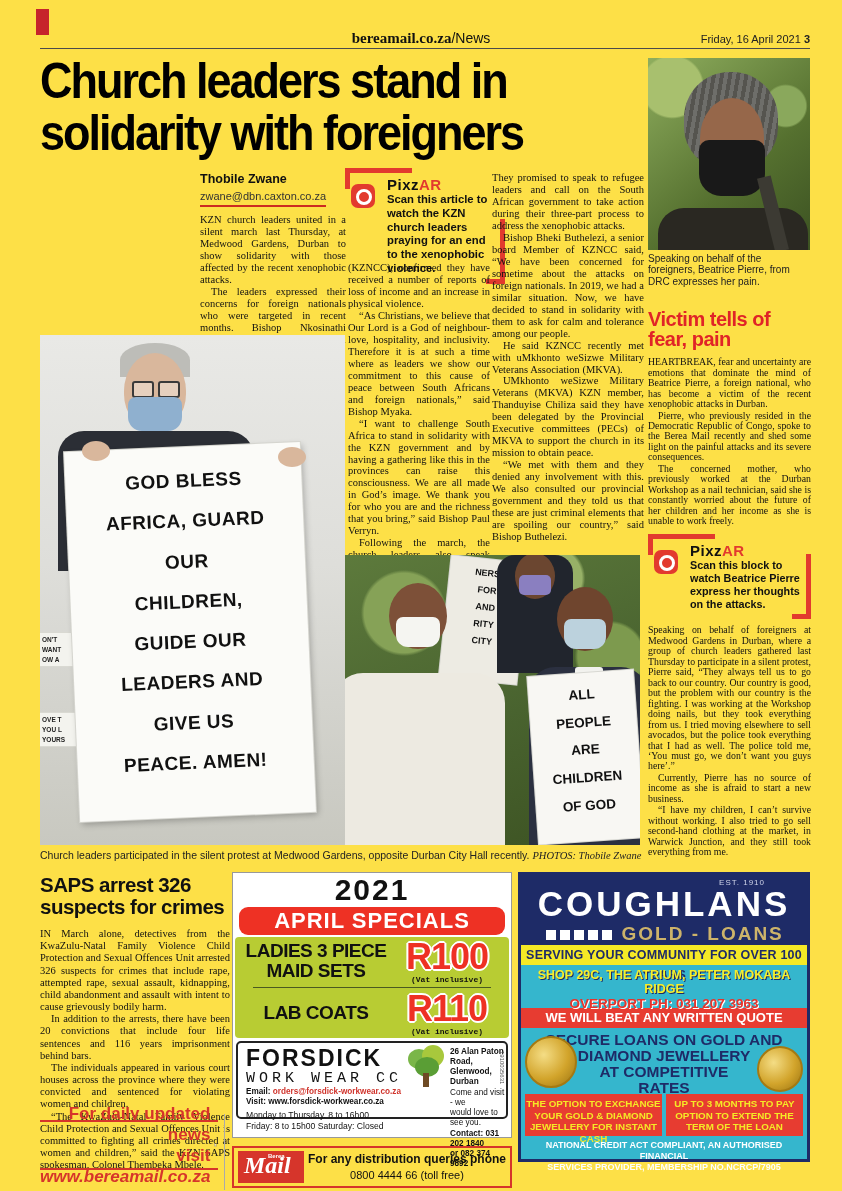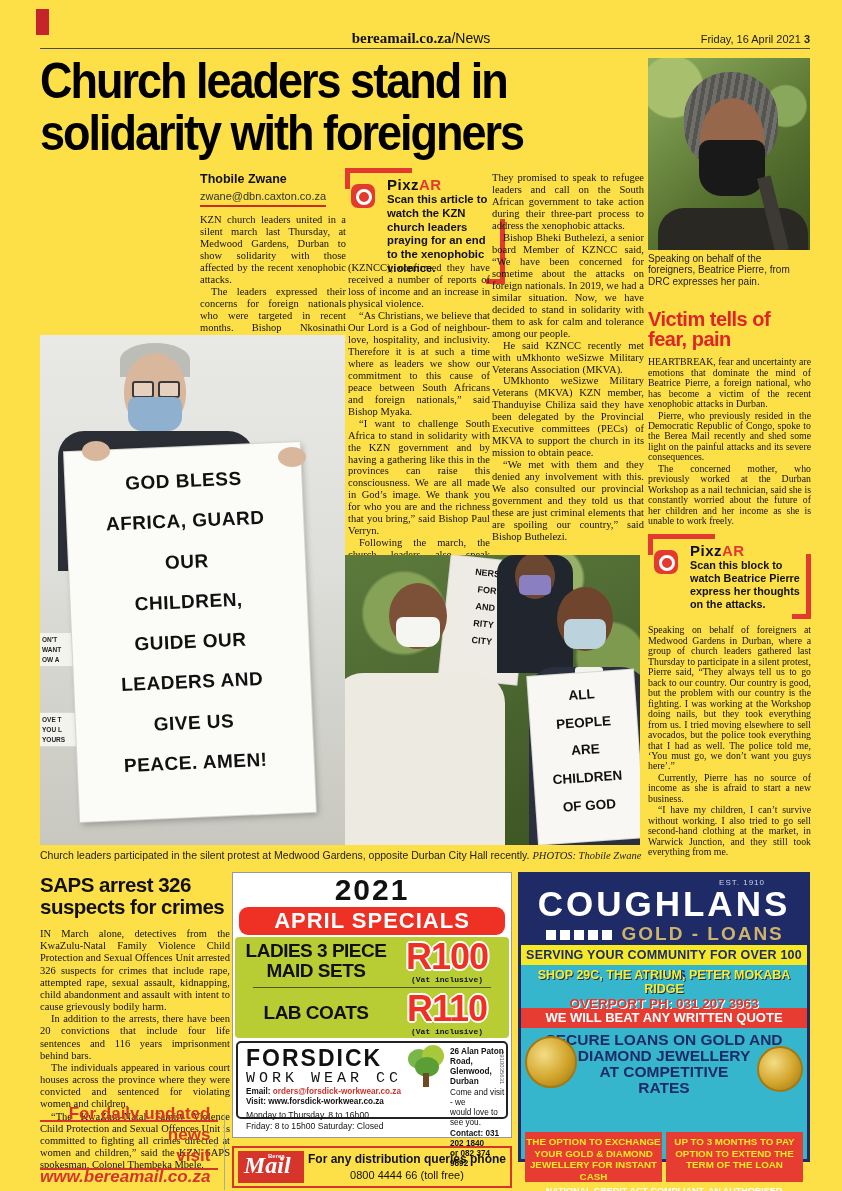--- a/index.html
+++ b/index.html
@@ -194,21 +194,21 @@
   .cg-shop{color:#f7ef2a;font-weight:bold;font-size:12.5px;text-shadow:1px 1px 0 #1e2b67;}
   .cg-phone{color:#e8332a;font-weight:bold;font-size:13.5px;text-shadow:1px 1px 0 #fff;}
   .cg-red{background:#e73c31;color:#fff;font-weight:bold;font-size:13px;text-align:center;height:20px;line-height:20px;}
   .cg-main{position:relative;height:66px;text-align:center;color:#1e2b67;font-weight:bold;
     font-size:15.5px;line-height:1.03;padding-top:4px;box-sizing:border-box;}
   .cg-main span{display:block;}
   .coin{position:absolute;border-radius:50%;border:2px solid #a57912;
     background:radial-gradient(circle at 35% 35%,#f4dd85,#d2a42b 55%,#9a7312);}
   .coin1{left:4px;top:8px;width:48px;height:48px;}
   .coin2{right:4px;top:18px;width:42px;height:42px;}
-  .cg-offers{display:flex;gap:4px;padding:0 4px;height:50px;margin-top:38px;}
+  .cg-offers{display:flex;gap:4px;padding:0 4px;height:42px;}
   .cg-offer{flex:1;background:#e73c31;color:#f5e926;font-weight:bold;font-size:9.8px;line-height:1.18;
     text-align:center;padding-top:4px;box-sizing:border-box;}
   .cg-offer span{display:block;}
   .cg-nca{color:#fff;font-weight:bold;font-size:9px;text-align:center;line-height:1.2;padding-top:4px;}
   .cg-nca span{display:block;}
 </style>
 </head>
 <body>
 
 <div id="page">

